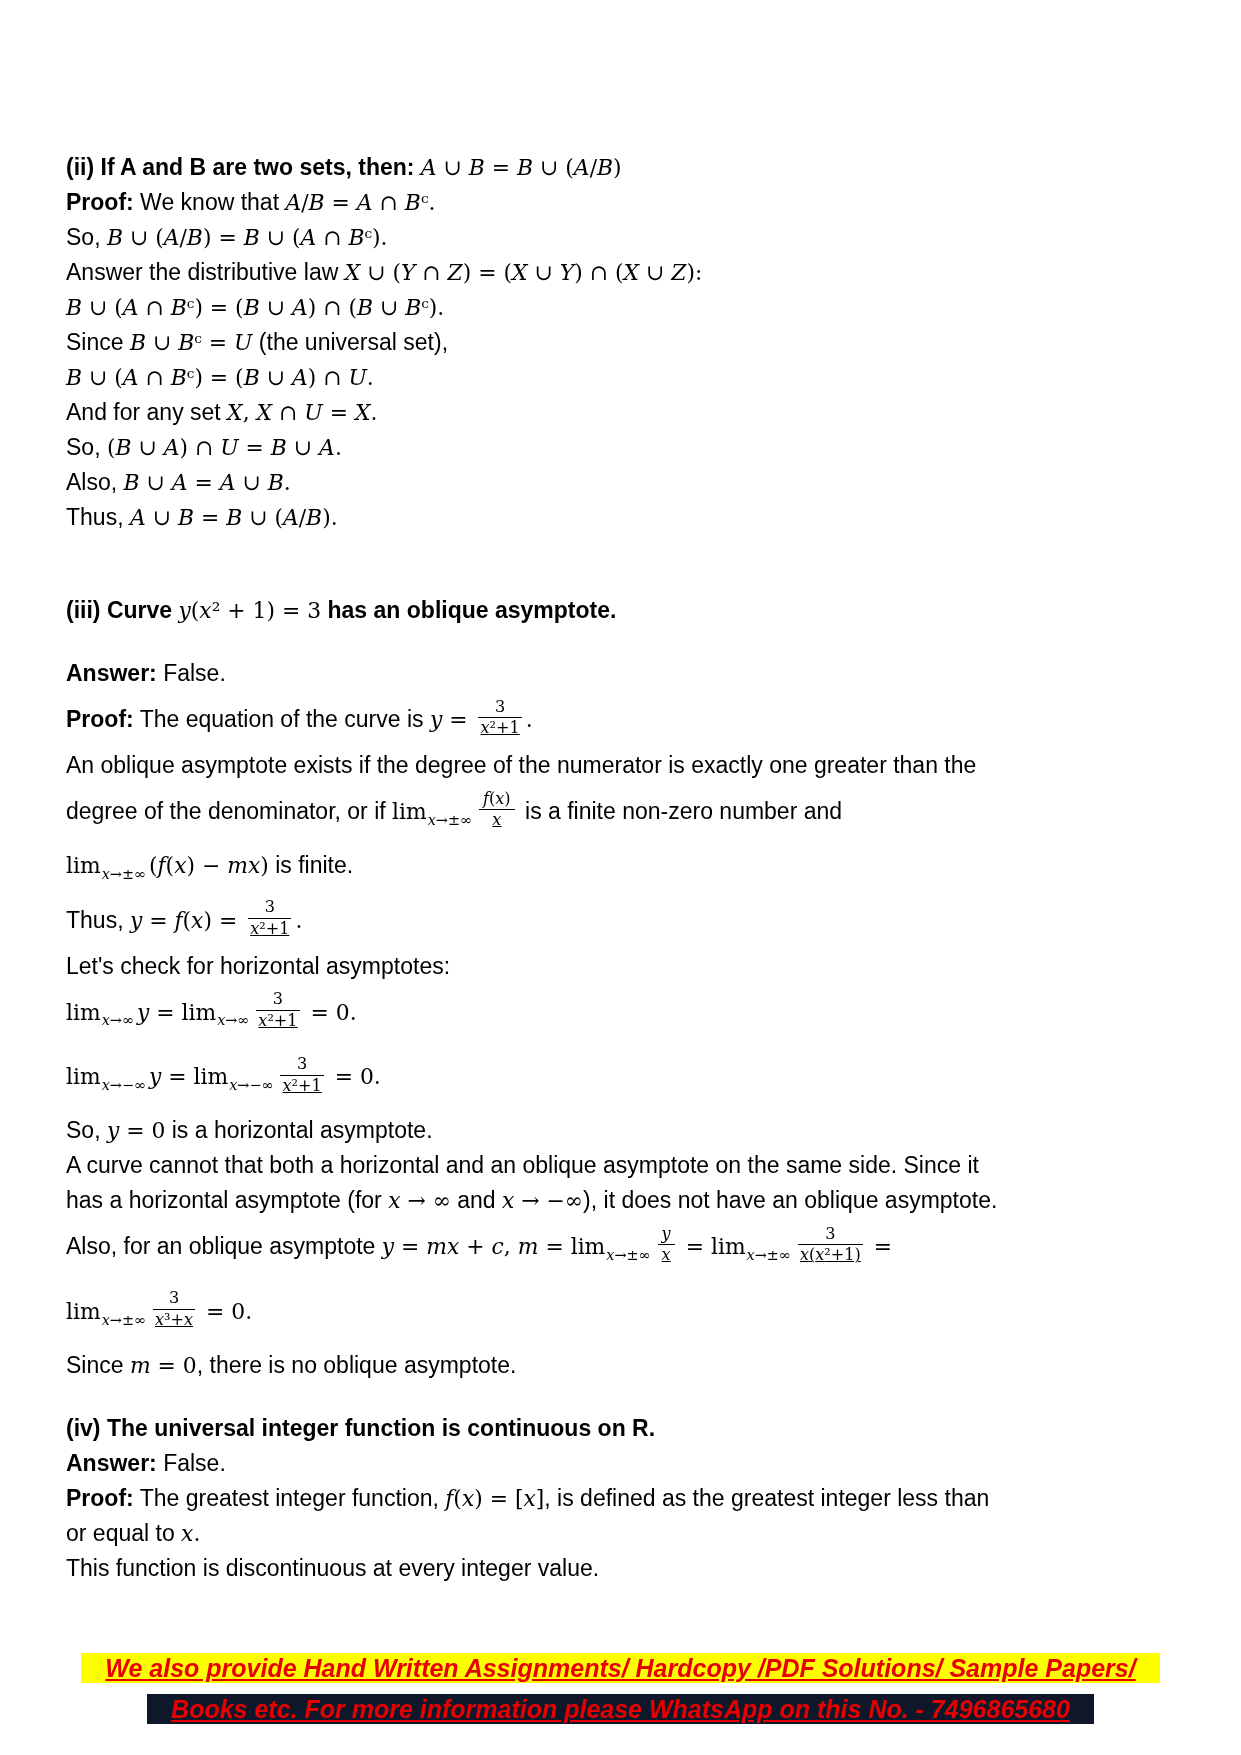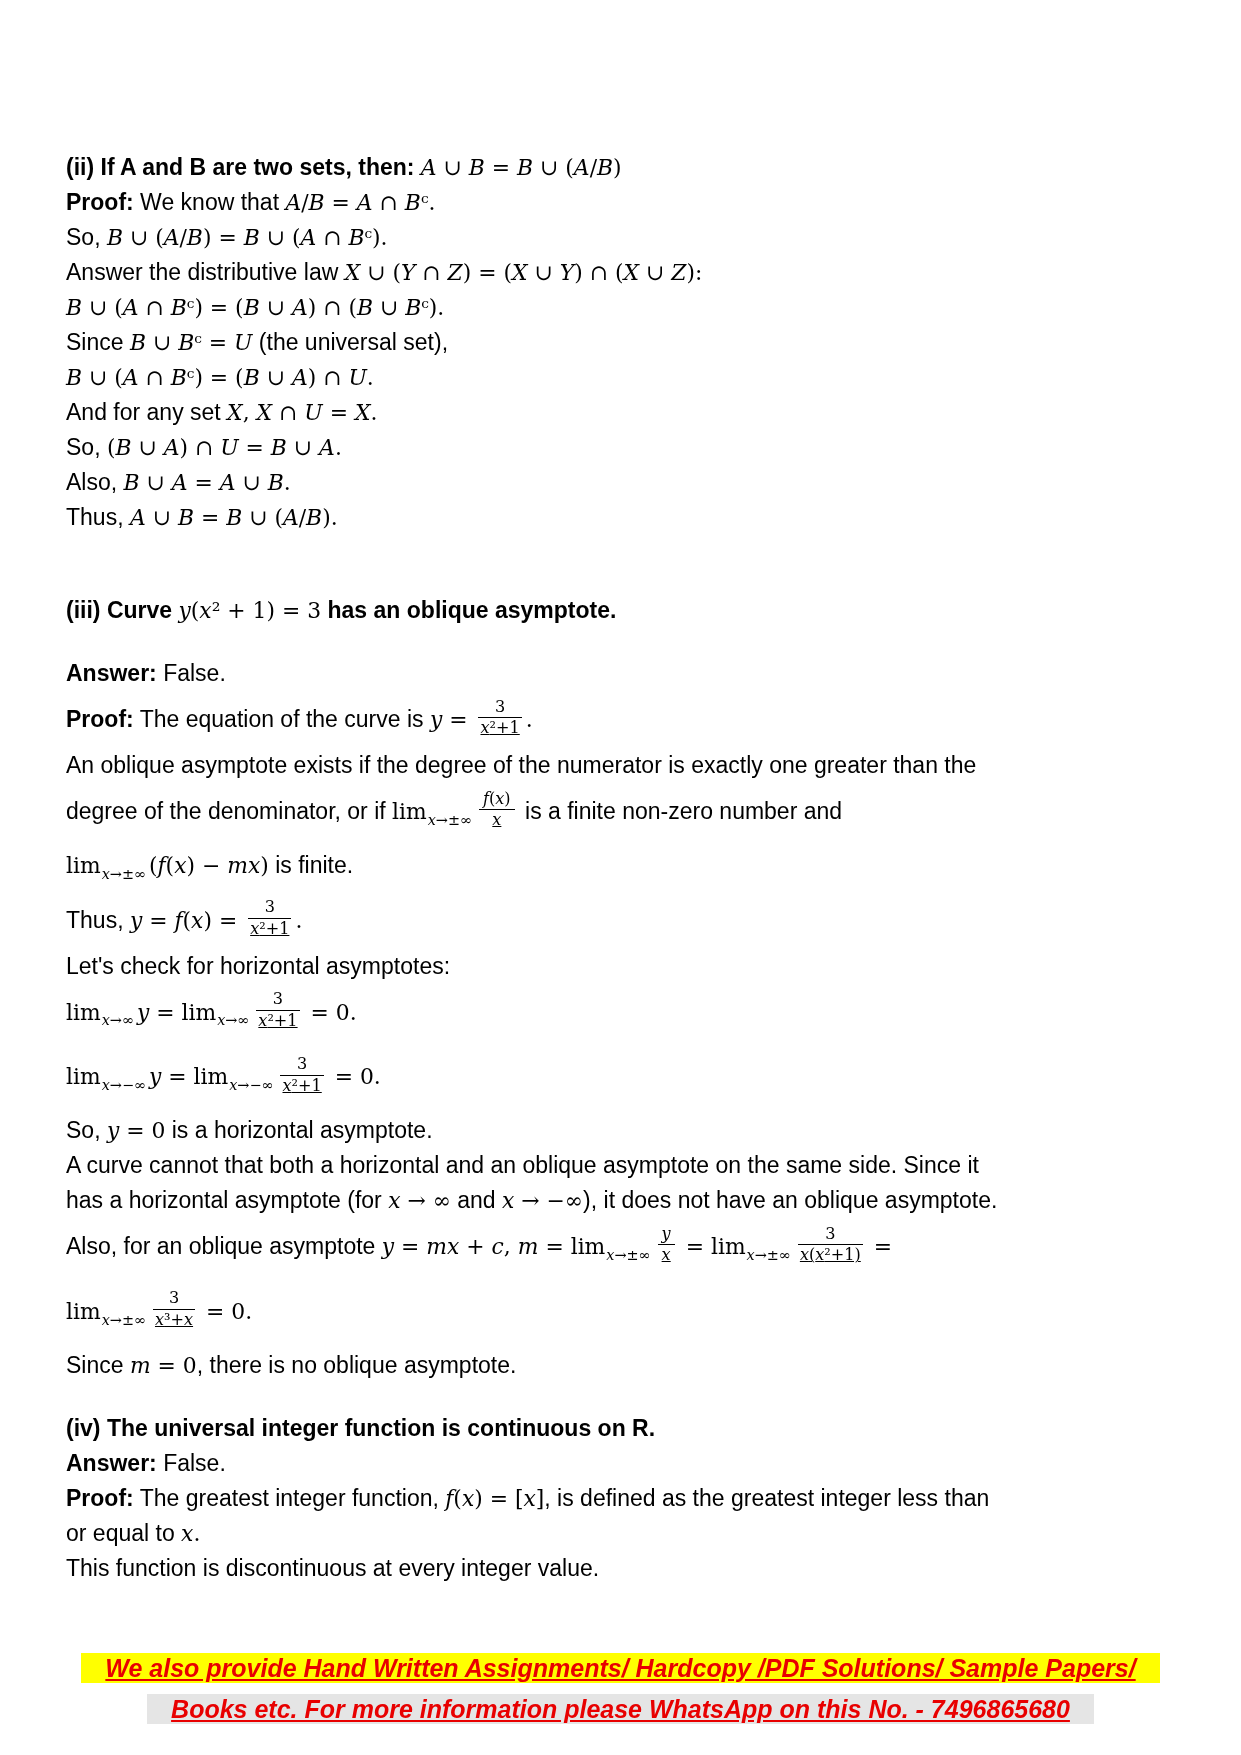--- a/index.html
+++ b/index.html
@@ -71,16 +71,16 @@
       <div class="line"><span class="bold">Proof:</span><span> The greatest integer function, </span><span class="math"><i>f</i>(<i>x</i>) = [<i>x</i>]</span><span>, is defined as the greatest integer less than</span></div>
       <div class="line"><span>or equal to </span><span class="math"><i>x</i>.</span></div>
       <div class="line"><span>This function is discontinuous at every integer value.</span></div>
     </div>
 
   <div class="footer">
     <div>
       <span class="hl" style="background: rgb(255, 255, 0); color: rgb(232, 0, 0); text-decoration-color: rgb(232, 0, 0);">We also provide Hand Written Assignments/ Hardcopy /PDF Solutions/ Sample Papers/</span>
     </div>
     <div>
-      <span class="hl" style="background: #e5e5e5; color: rgb(232, 0, 0); text-decoration-color: rgb(232, 0, 0);">Books etc. For more information please WhatsApp on this No. - 7496865680</span>
+      <span class="hl" style="background: #0f172a; color: rgb(232, 0, 0); text-decoration-color: rgb(232, 0, 0);">Books etc. For more information please WhatsApp on this No. - 7496865680</span>
     </div>
   </div>
 </div>
 
 </body></html>

